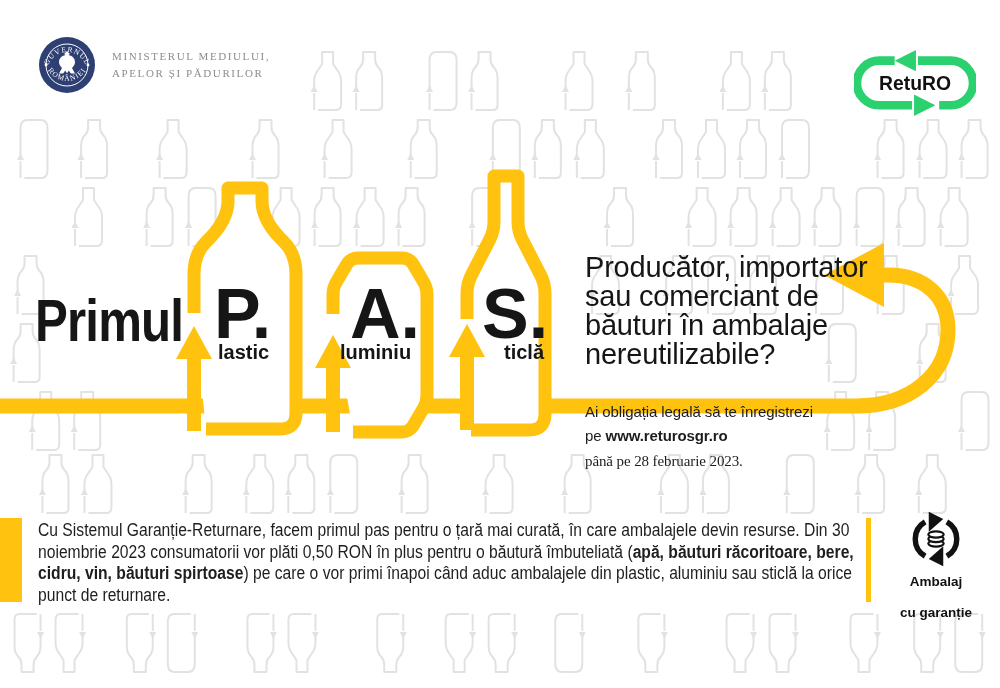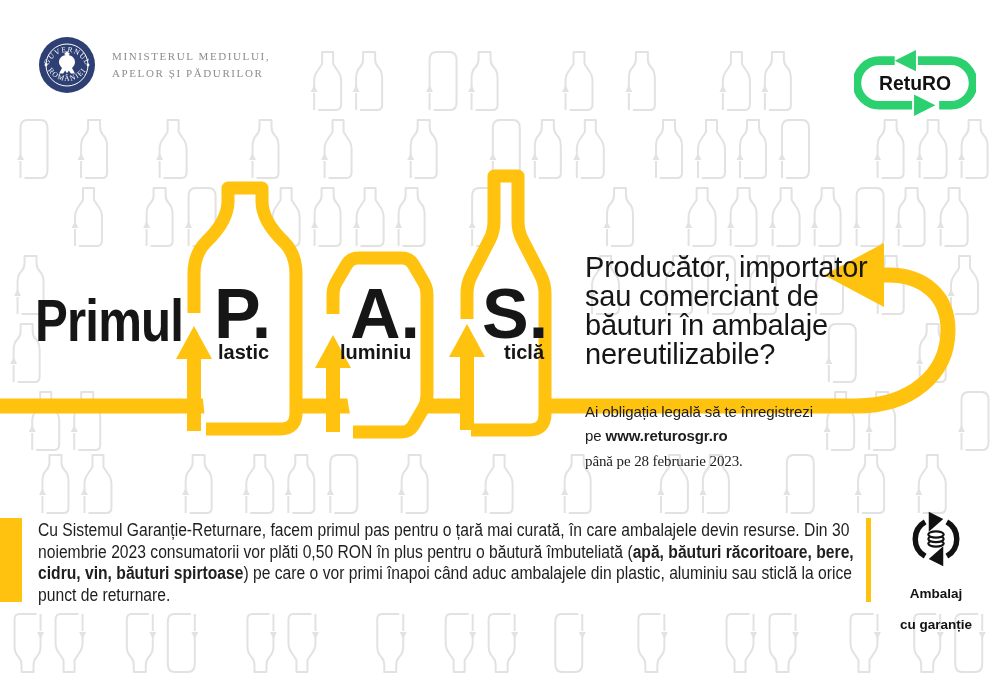--- a/index.html
+++ b/index.html
@@ -34,21 +34,21 @@
     font-weight:400;color:var(--ink);z-index:2;letter-spacing:-0.2px;}
   .cta-line{left:585px;font-size:15px;color:#1d1d1d;z-index:2;letter-spacing:-0.1px;margin-top:32px;}
   .cta-line .b{font-weight:800;}
   
   .footer-bar{left:0;top:518px;width:22px;height:84px;background:var(--yellow);z-index:2;}
   .footer-text{left:38px;top:520px;width:912px;font-size:17.5px;line-height:21.5px;color:#1e1e1e;
     transform:scaleX(.895);transform-origin:left top;z-index:2;}
   .footer-text .b{font-weight:800;}
   .footer-divider{left:866px;top:518px;width:5px;height:84px;background:var(--yellow);z-index:2;}
   .badge{left:884px;top:510px;width:104px;text-align:center;z-index:2;}
-  .badge-label{font-size:13.5px;font-weight:800;color:#111;line-height:15px;margin-top:14px;}
+  .badge-label{font-size:13.5px;font-weight:800;color:#111;line-height:15px;margin-top:2px;}
   .seal-text{font-family:"Liberation Serif",serif;fill:#fff;font-size:7.5px;letter-spacing:1px;}
 </style>
 </head>
 <body>
 
 <svg id="pattern" xmlns="http://www.w3.org/2000/svg">
   <defs>
     <g id="g-pet" class="glyph">
       <path d="M 9 60 H 26 Q 31 60 31 55 V 28 Q 31 21 27 17 Q 24 14 24 9 V 2 H 12 V 9 Q 12 14 9 17 Q 5 21 5 28 V 38"></path>
       <path d="M 5 43 V 60"></path>

